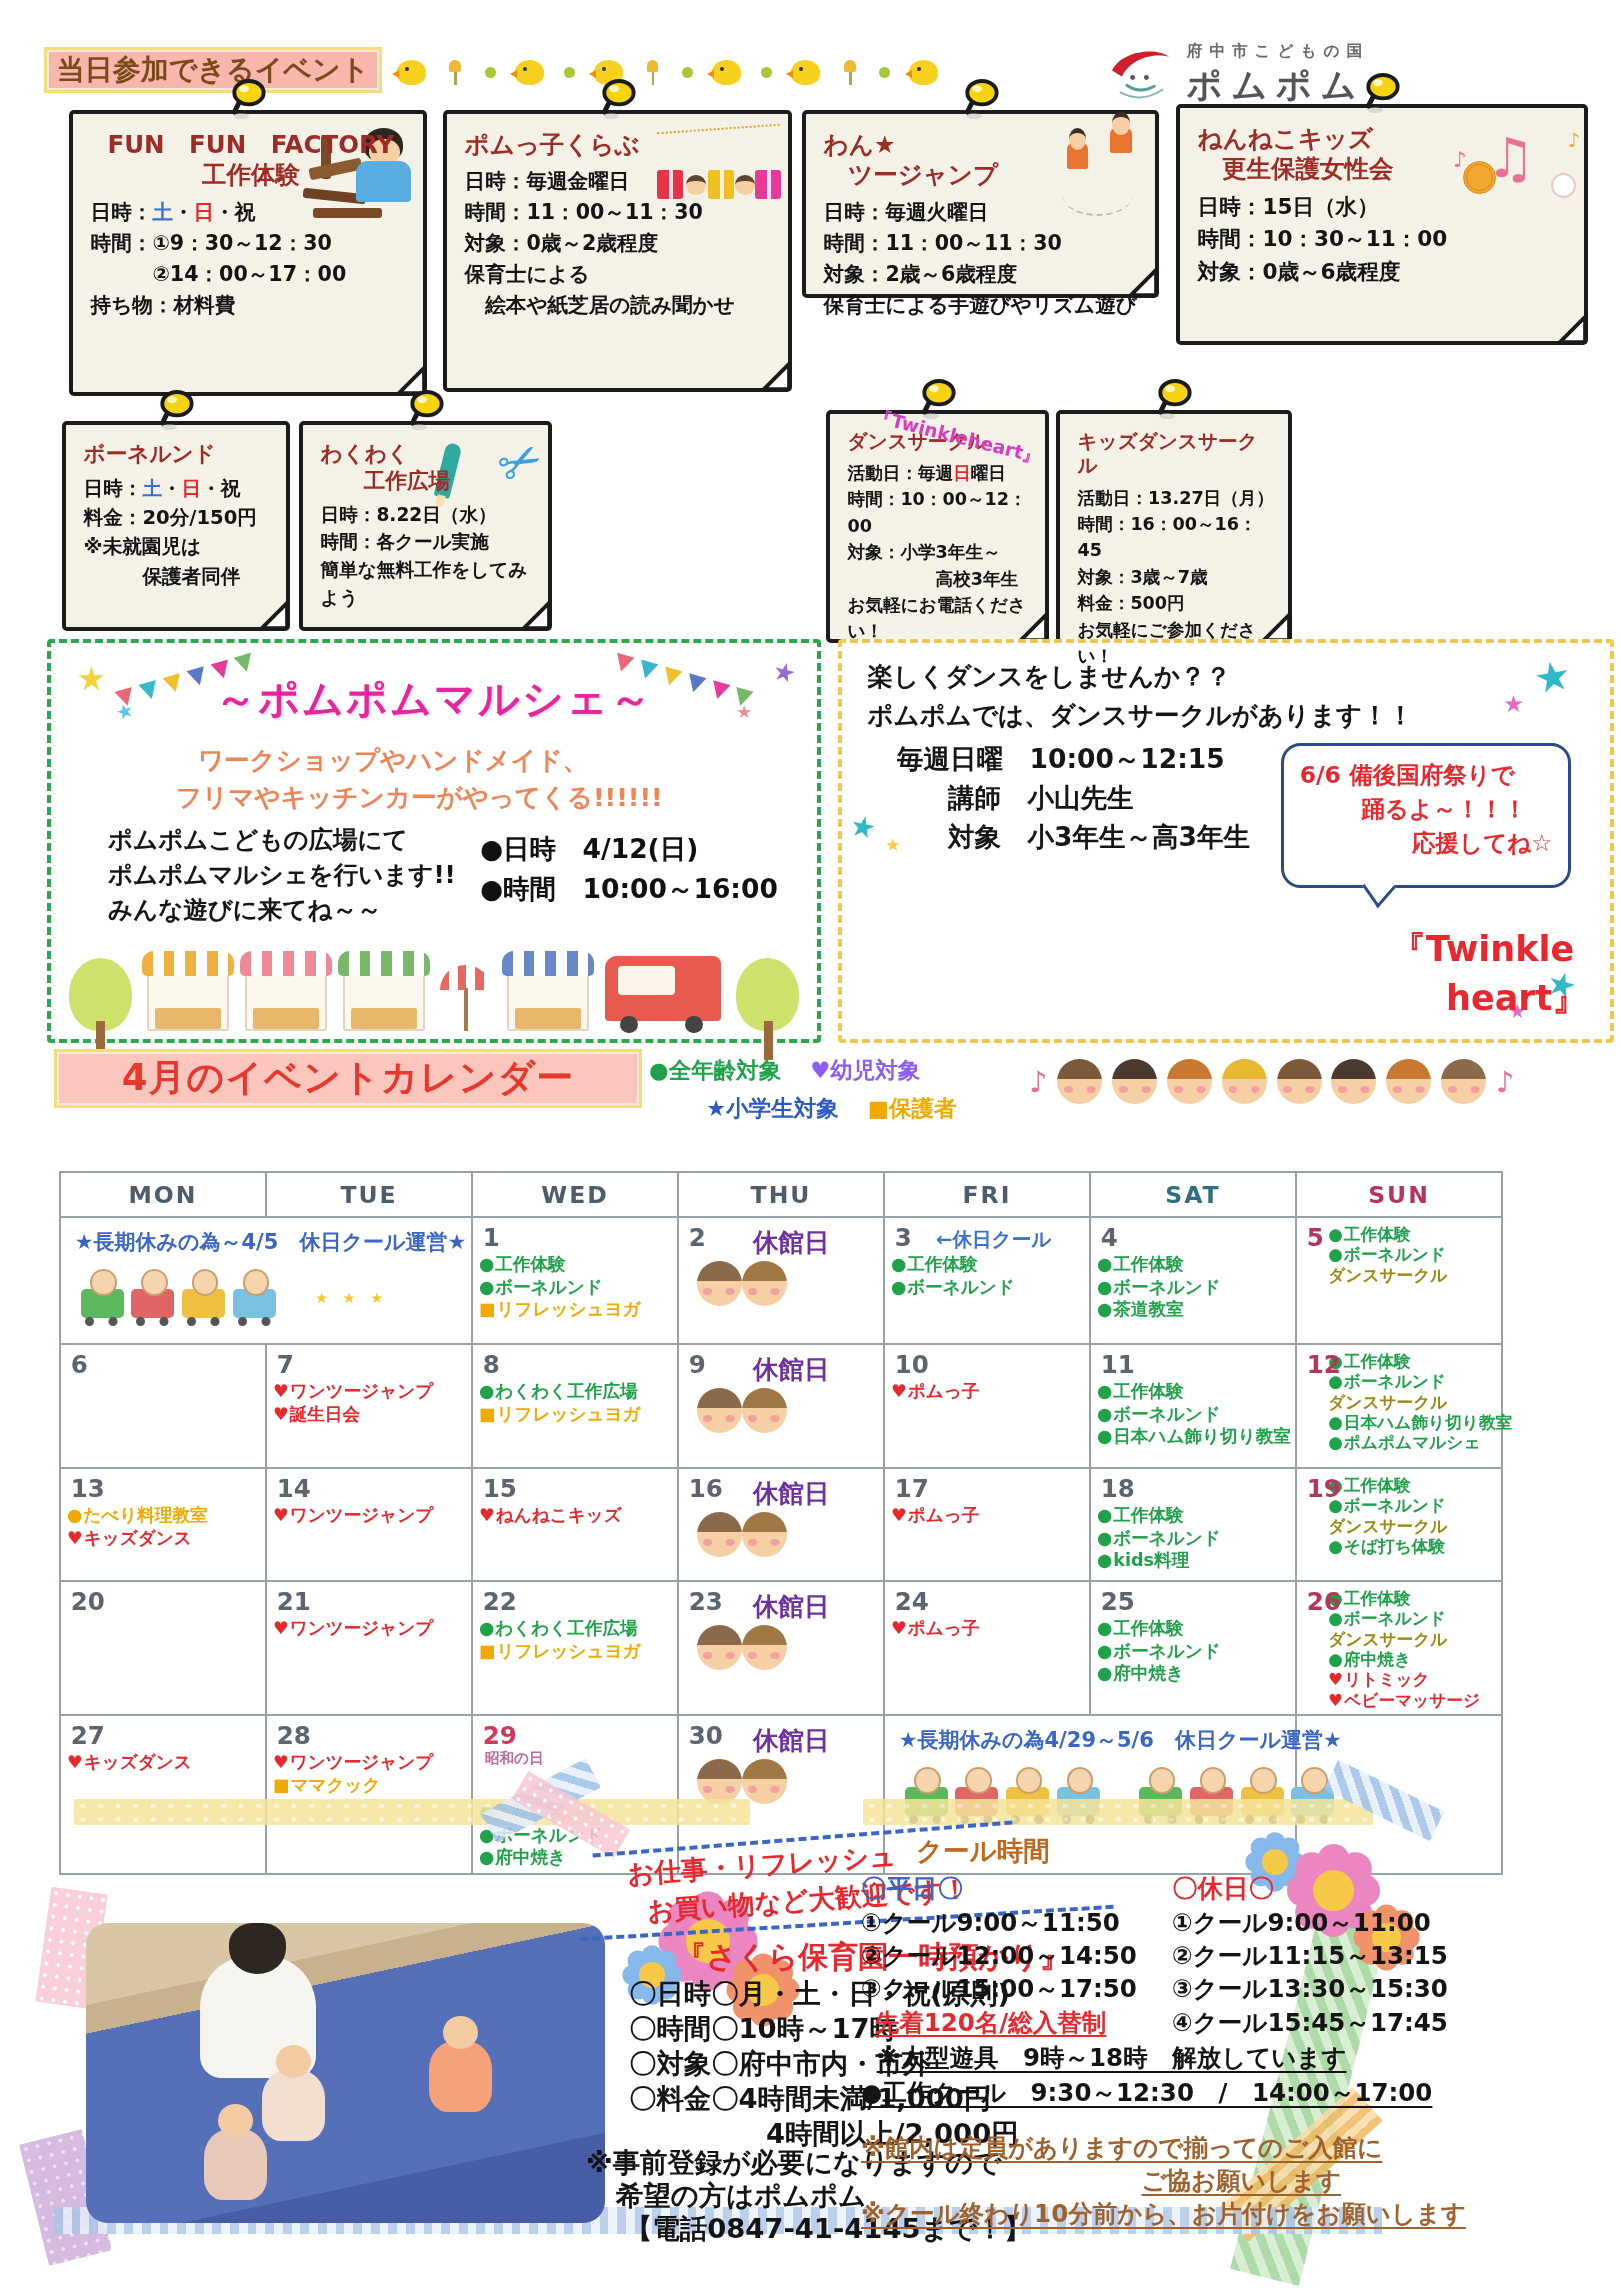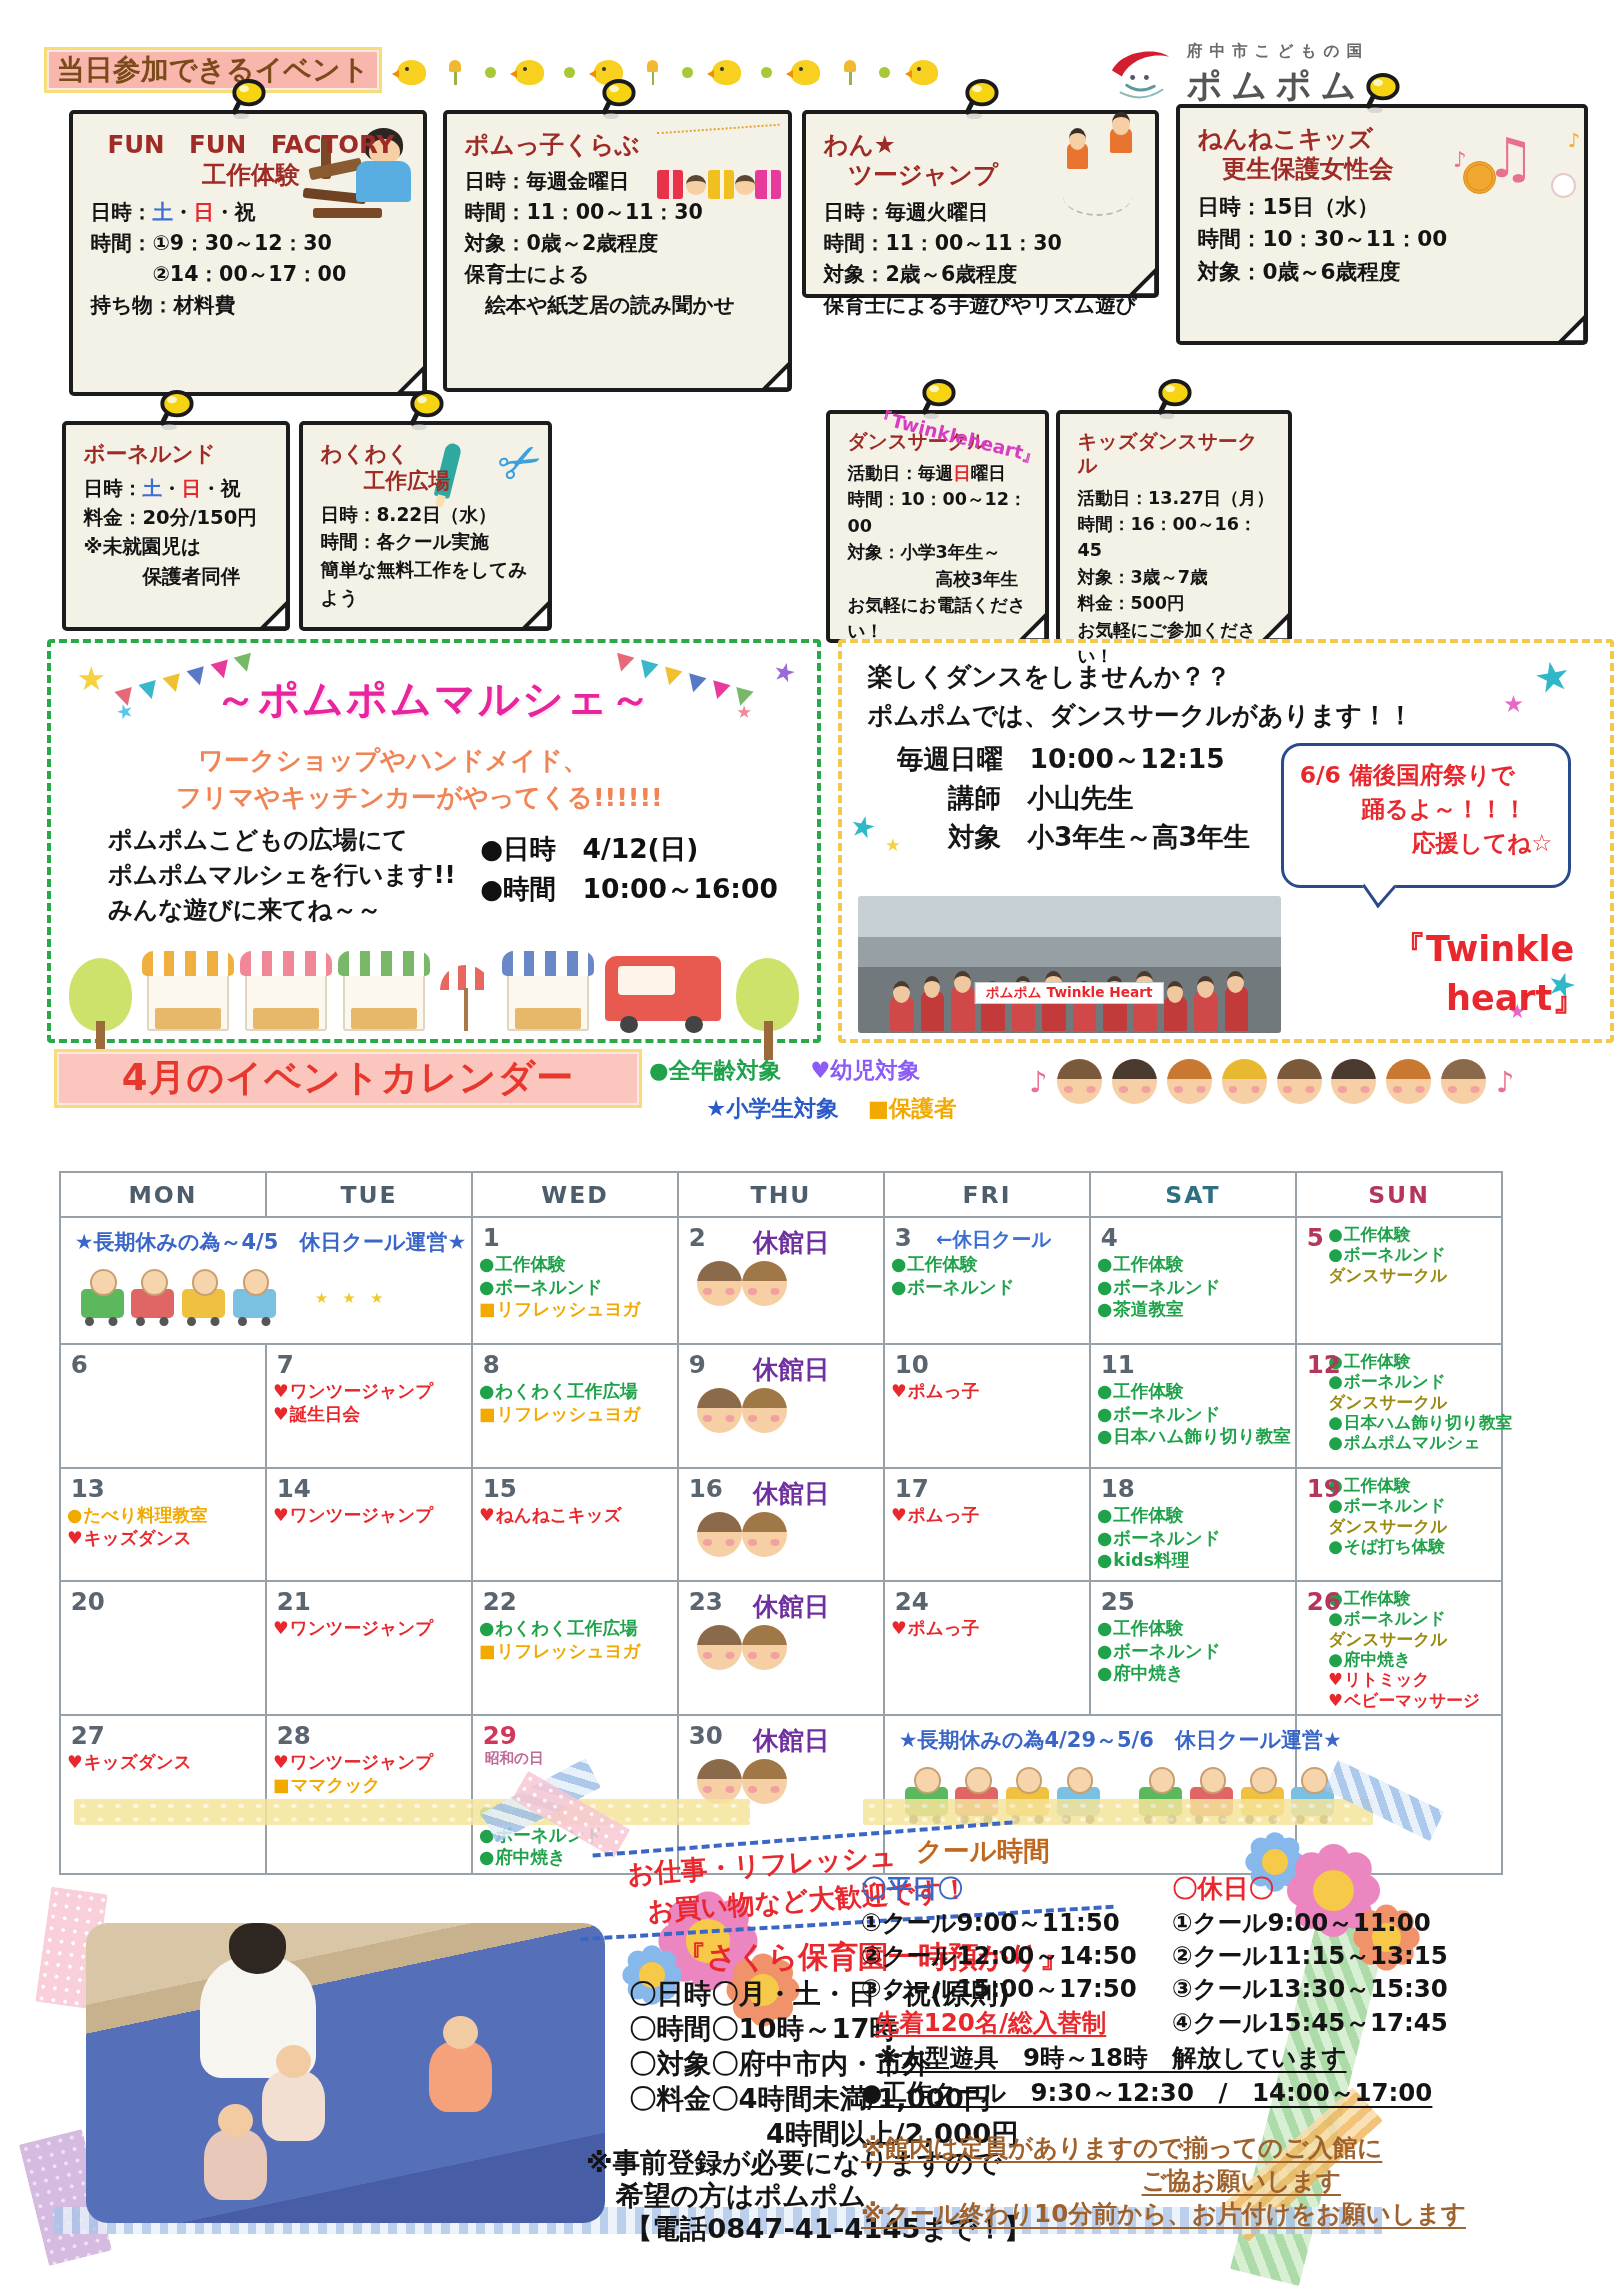--- a/index.html
+++ b/index.html
@@ -496,37 +496,20 @@
     <div class="d-line" style="left:25.5px;top:15.7px;">楽しくダンスをしませんか？？</div>
     <div class="d-line" style="left:25.5px;top:55px;">ポムポムでは、ダンスサークルがあります！！</div>
     <div class="d-line" style="left:55px;top:98px;font-size:26.5px;">毎週日曜　10:00～12:15</div>
     <div class="d-line" style="left:106px;top:137px;font-size:26.5px;">講師　小山先生</div>
     <div class="d-line" style="left:106px;top:176px;font-size:26.5px;">対象　小3年生～高3年生</div>
     <div class="bubble">
       <div>6/6 備後国府祭りで</div>
       <div class="b2">踊るよ～！！！</div>
       <div class="b3">応援してね☆</div>
     </div>
-    <div class="dance-photo">
-      <div class="banner">ポムポム Twinkle Heart</div>
-      <div class="crowd" id="crowd">
-          <span class="fig" style="background:#d04848;height:35px;"></span>
-          <span class="fig" style="background:#c23a3a;height:40px;"></span>
-          <span class="fig" style="background:#d04848;height:45px;"></span>
-          <span class="fig" style="background:#c23a3a;height:35px;"></span>
-          <span class="fig" style="background:#d04848;height:40px;"></span>
-          <span class="fig" style="background:#c23a3a;height:45px;"></span>
-          <span class="fig" style="background:#d04848;height:35px;"></span>
-          <span class="fig" style="background:#c23a3a;height:40px;"></span>
-          <span class="fig" style="background:#d04848;height:45px;"></span>
-          <span class="fig" style="background:#c23a3a;height:35px;"></span>
-          <span class="fig" style="background:#d04848;height:40px;"></span>
-          <span class="fig" style="background:#c23a3a;height:45px;"></span>
-        </div>
-    </div>
     <div class="team-name">
       <div>『Twinkle</div>
       <div class="t2">heart』</div>
     </div>
   </div>
 
   <div class="abs cal-title">4月のイベントカレンダー</div>
   <div class="abs legend">
     <div class="lg-row">
       <span class="lg-green"><span>●</span><span>全年齢対象</span></span>

